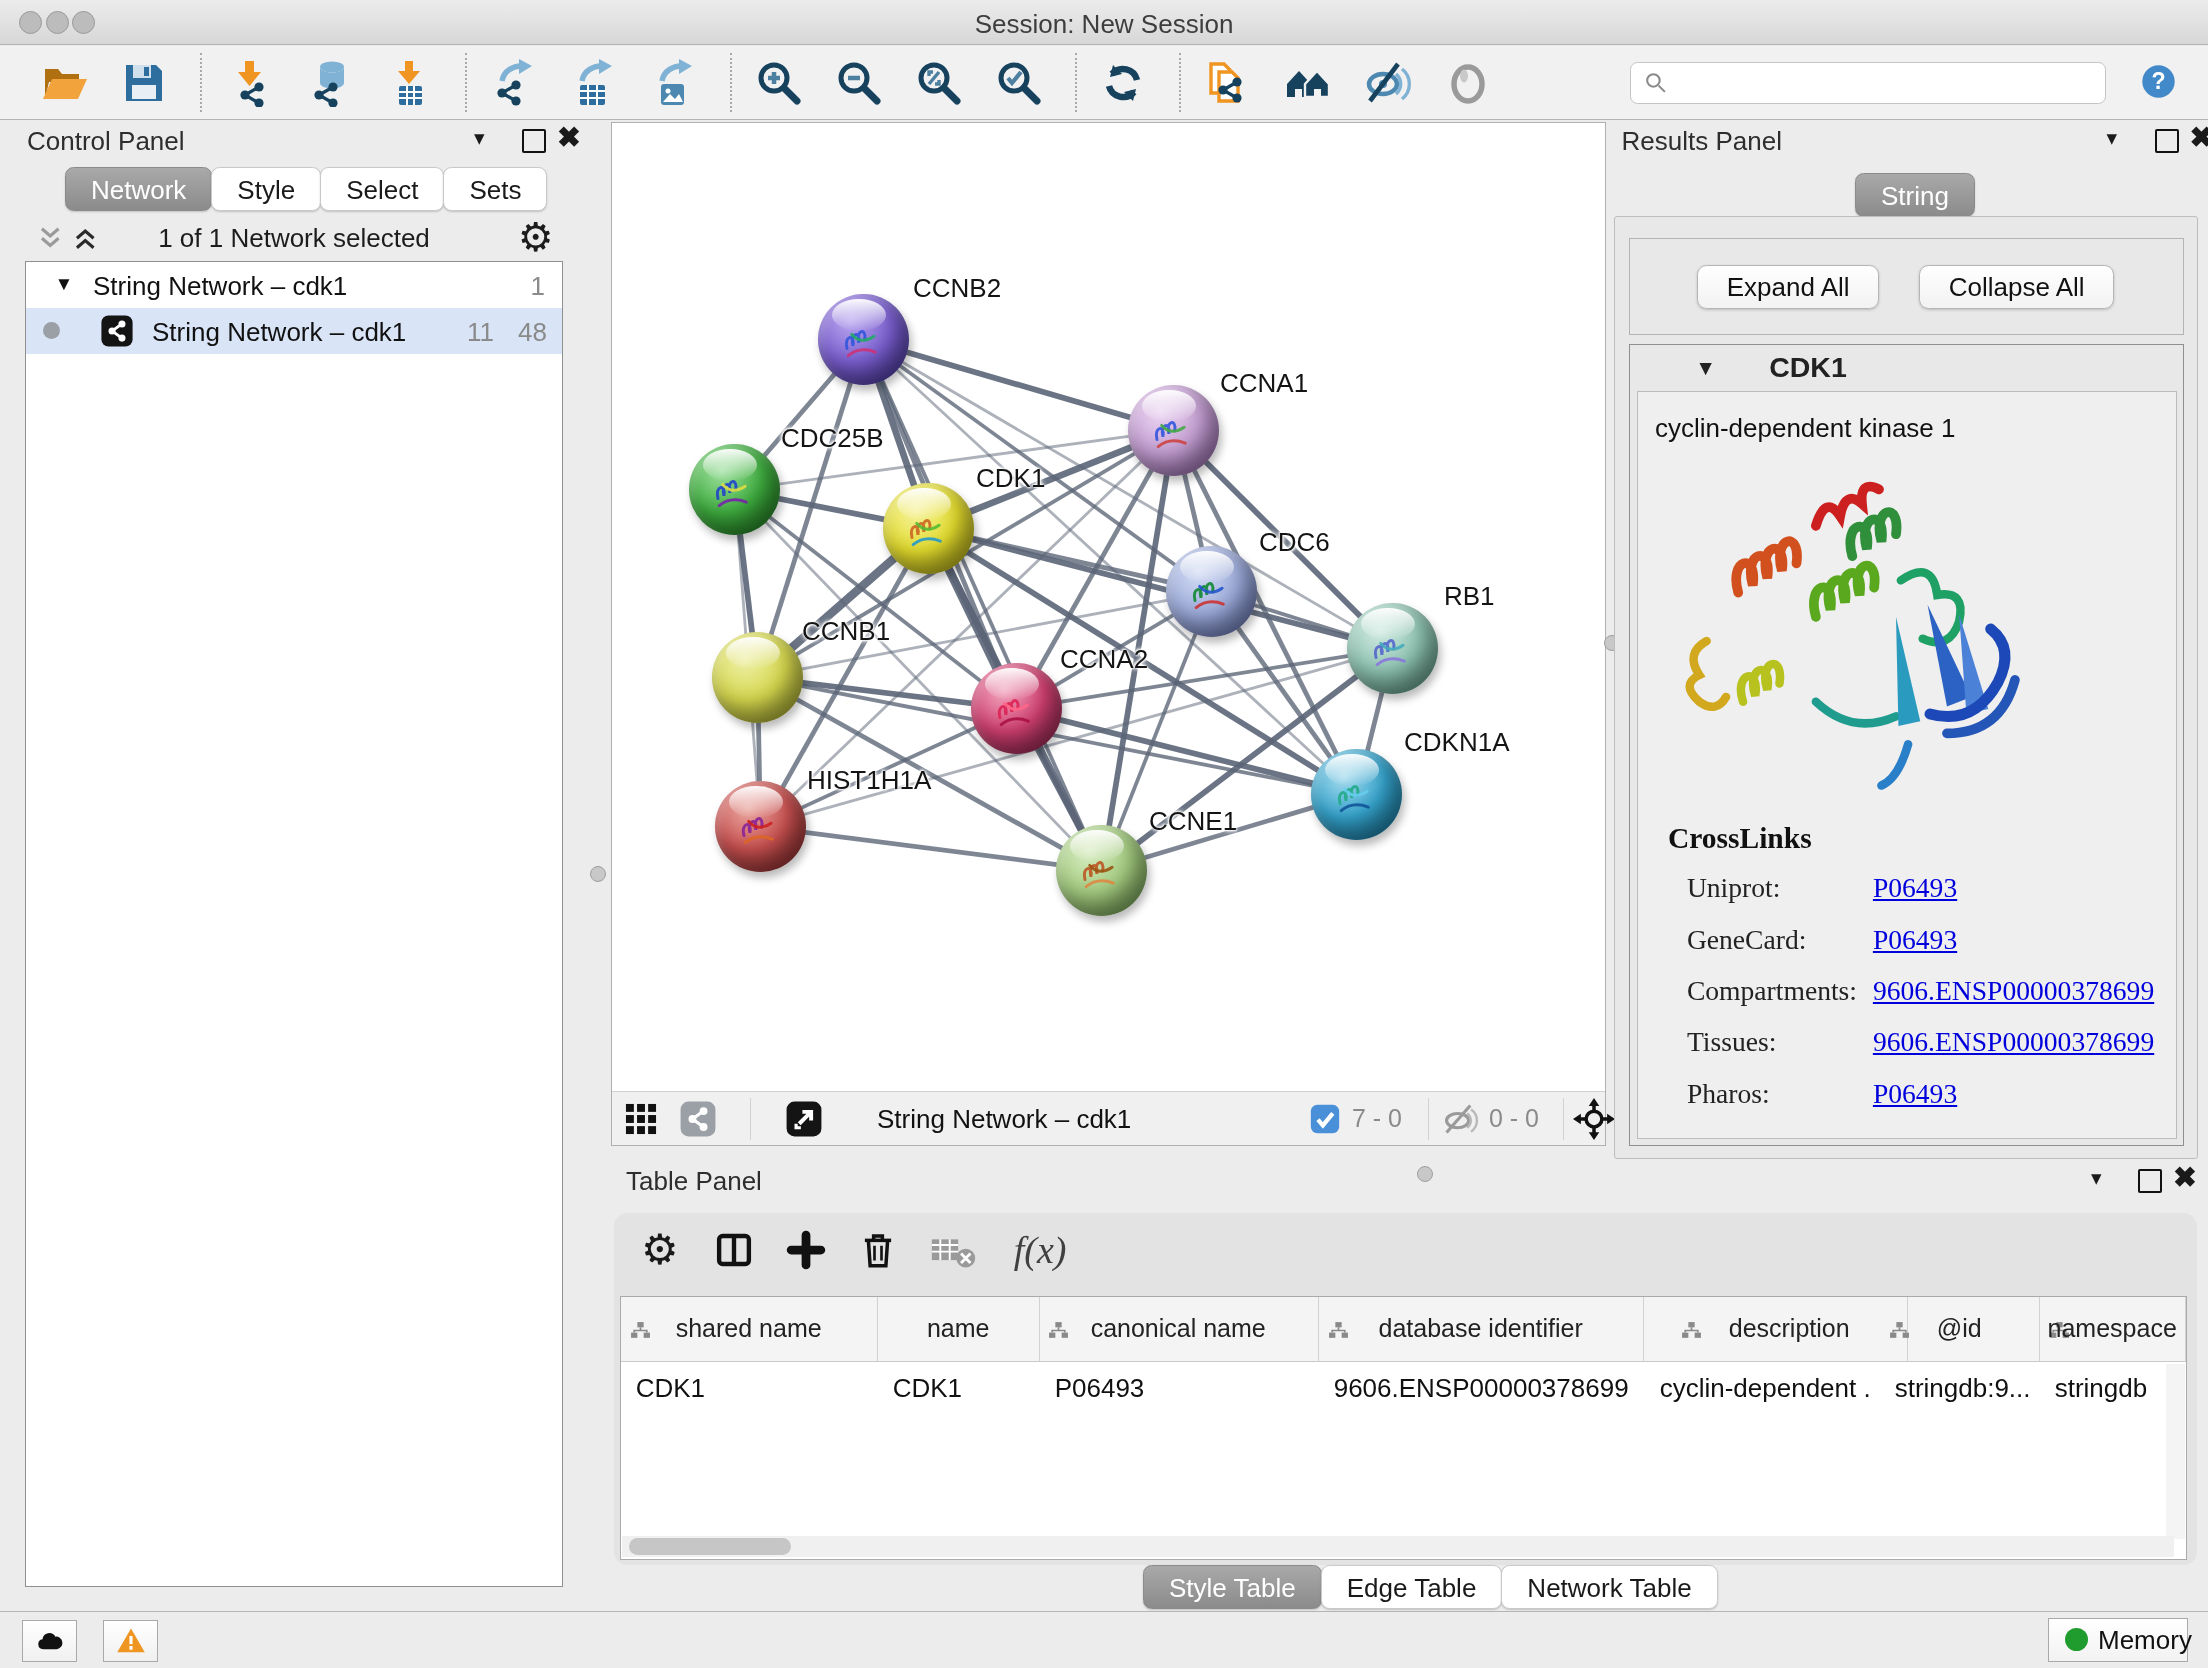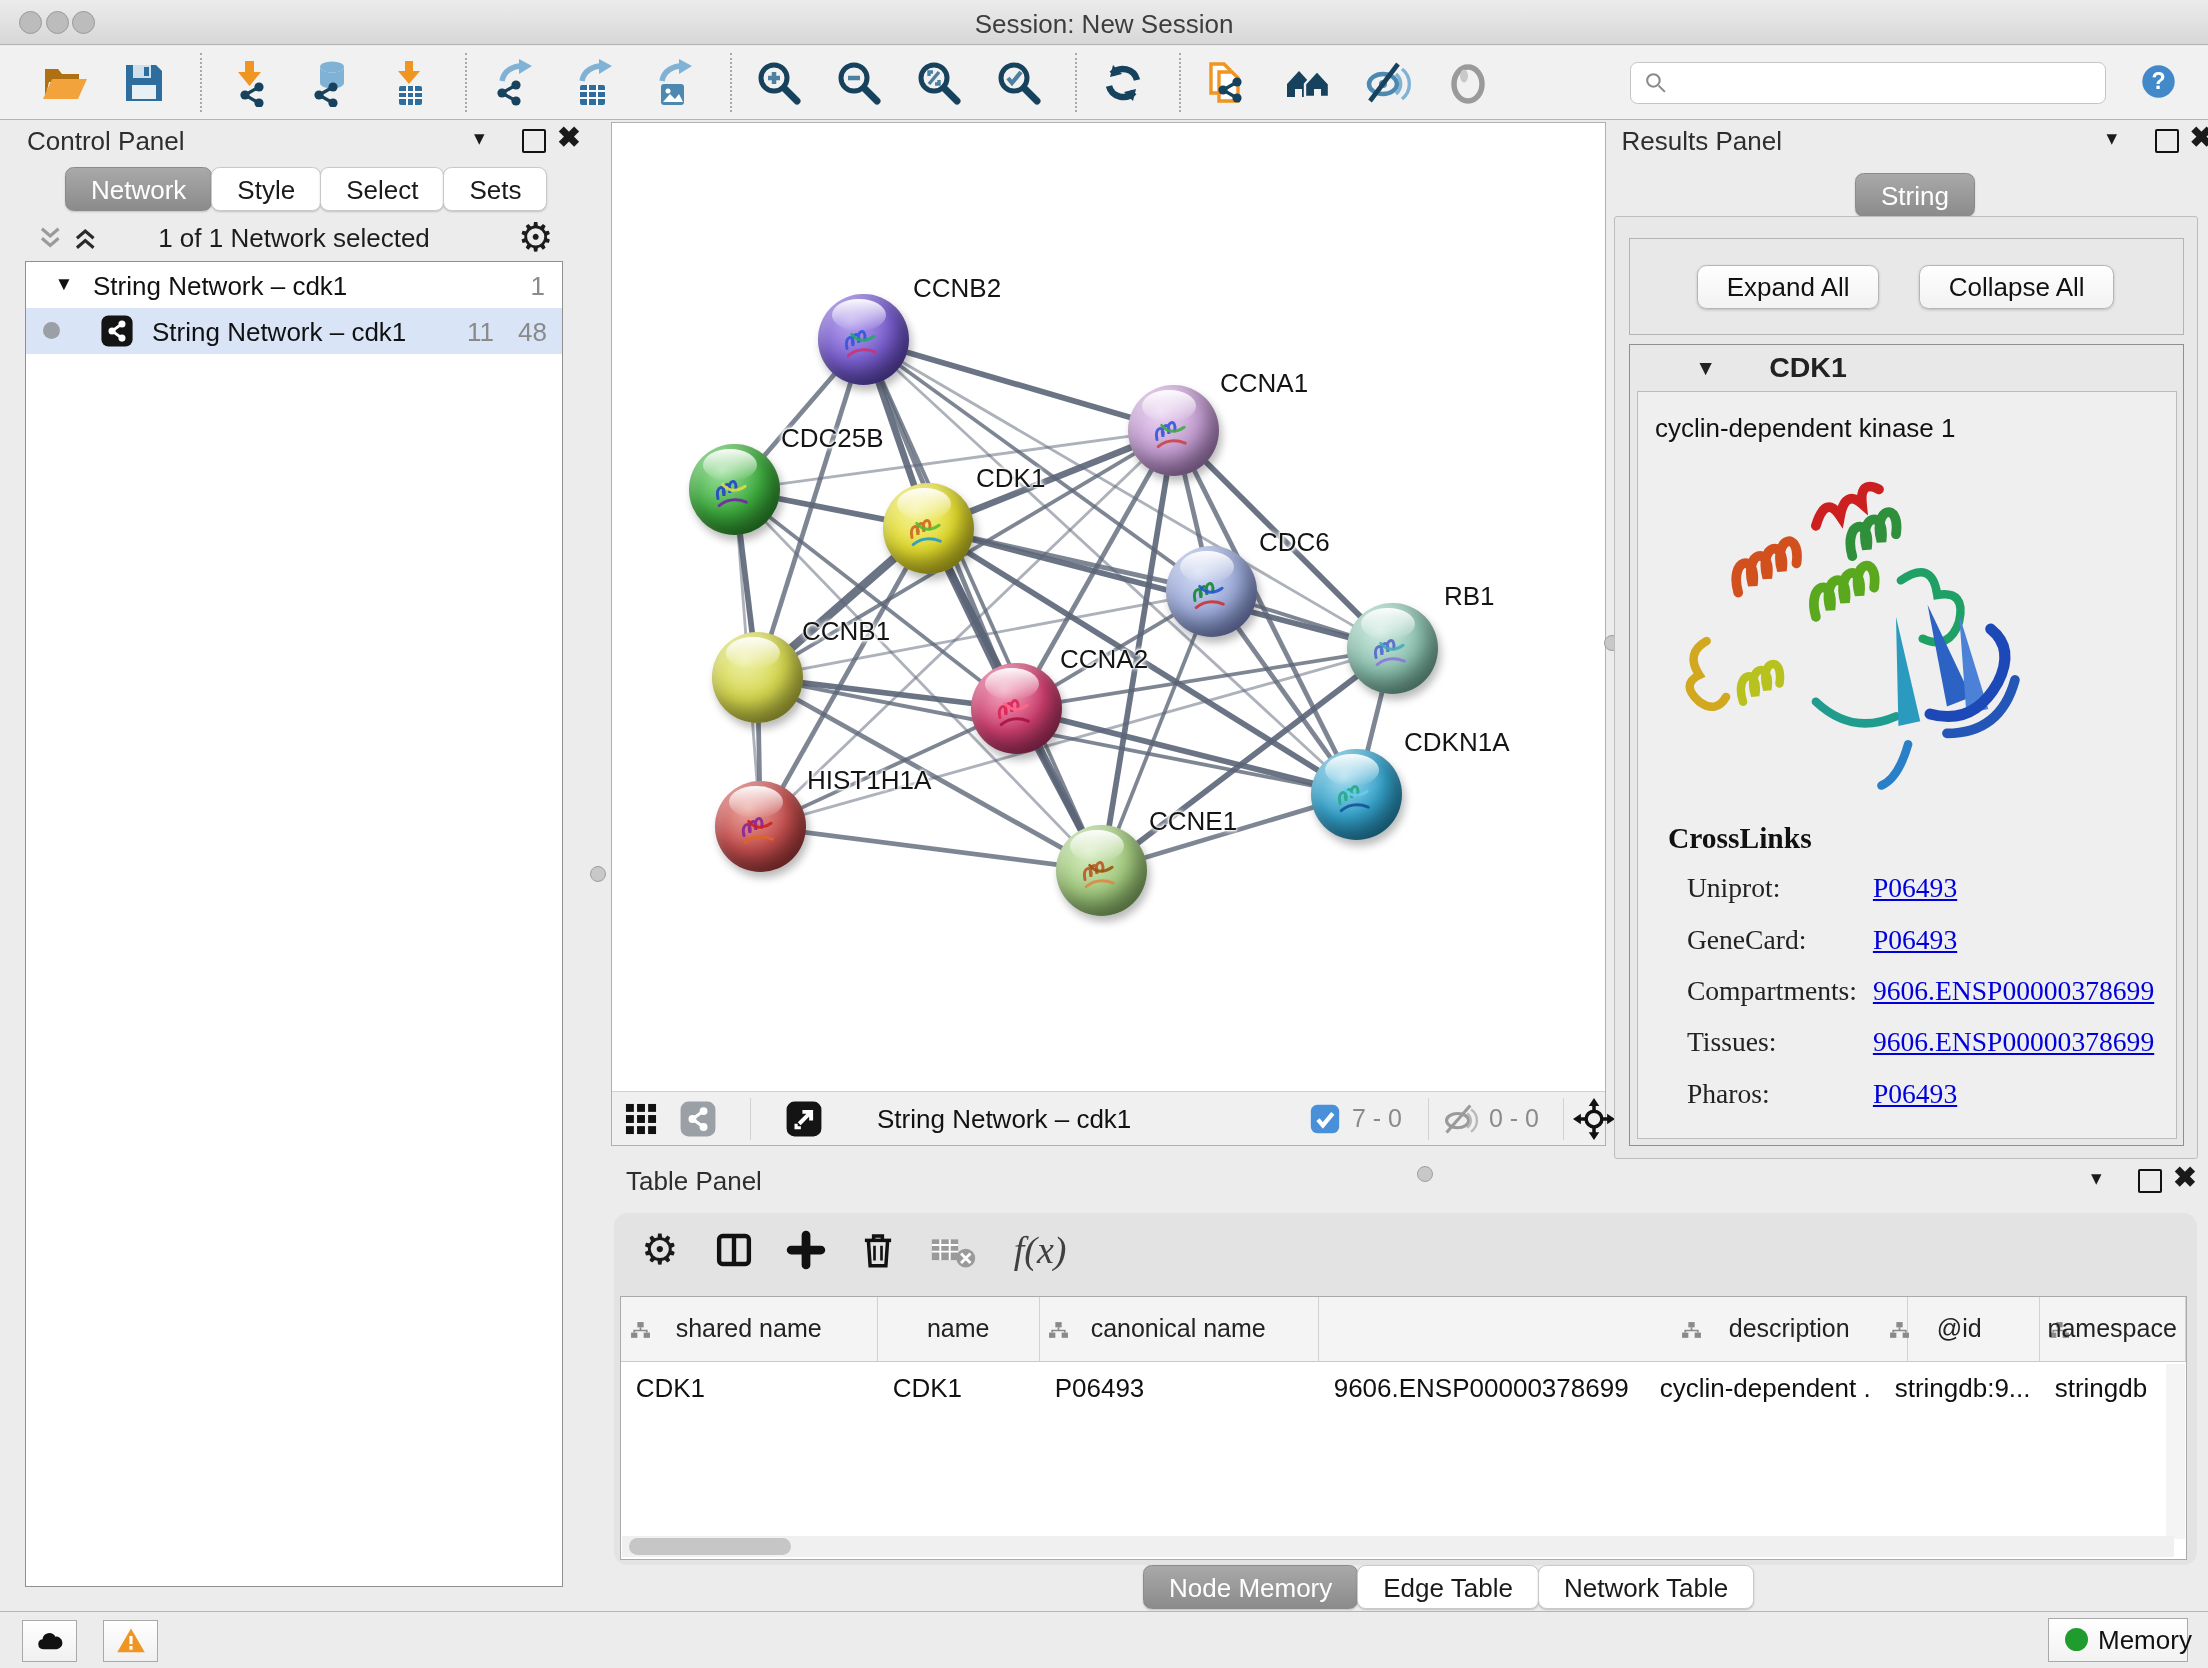--- a/index.html
+++ b/index.html
@@ -648,20 +648,29 @@
           </div>
           <div class="th" style="left: 418px; width: 280px;">
             <svg class="hicon" viewBox="0 0 20 20">
  <rect x="7" y="2" width="6" height="5" fill="#8a8a8a"></rect>
               <rect x="1" y="12" width="6" height="5" fill="#8a8a8a"></rect>
  <rect x="13" y="12" width="6" height="5" fill="#8a8a8a"></rect>
               <path d="M10 7v3M4 12v-2h12v2" stroke="#8a8a8a" stroke-width="1.6" fill="none"></path>
             </svg>
             <span class="hl">canonical name</span>
           </div>
+          <div class="th" style="left: 698px; width: 325px;">
+            <svg class="hicon" viewBox="0 0 20 20">
+ <rect x="7" y="2" width="6" height="5" fill="#8a8a8a"></rect>
+              <rect x="1" y="12" width="6" height="5" fill="#8a8a8a"></rect>
+ <rect x="13" y="12" width="6" height="5" fill="#8a8a8a"></rect>
+              <path d="M10 7v3M4 12v-2h12v2" stroke="#8a8a8a" stroke-width="1.6" fill="none"></path>
+            </svg>
+            <span class="hl">database identifier</span>
+          </div>
           <div class="th" style="left: 1051px; width: 236px;">
             <svg class="hicon" viewBox="0 0 20 20">
  <rect x="7" y="2" width="6" height="5" fill="#8a8a8a"></rect>
               <rect x="1" y="12" width="6" height="5" fill="#8a8a8a"></rect>
  <rect x="13" y="12" width="6" height="5" fill="#8a8a8a"></rect>
               <path d="M10 7v3M4 12v-2h12v2" stroke="#8a8a8a" stroke-width="1.6" fill="none"></path>
             </svg>
             <span class="hl">description</span>
           </div>
           <div class="th" style="left: 1259px; width: 160px;">
@@ -693,21 +702,21 @@
             <div class="td" style="left: 1274px; width: 137px;">stringdb:9...</div>
             <div class="td" style="left: 1434px; width: 124px;">stringdb</div>
           </div>
         </div>
       <div class="vscroll"></div>
       <div class="hscroll">
         <div class="hthumb"></div>
       </div>
     </div>
   </div>
-  <div class="bottom-tabs" id="bottom-tabs"><div class="tab active">Node Memory</div><div class="tab">Edge Table</div><div class="tab">Network Table</div></div>
+  <div class="bottom-tabs" id="bottom-tabs"><div class="tab active">Style Table</div><div class="tab">Edge Table</div><div class="tab">Network Table</div></div>
 
   <div class="statusbar">
     <button class="sbtn" style="left:22px;">
       <svg viewBox="0 0 48 48">
         <path fill="#111" d="M13 37a8 8 0 0 1-1-15.9A11 11 0 0 1 32.6 17 8.5 8.5 0 0 1 35 37z"></path>
       </svg>
     </button>
     <button class="sbtn" style="left:103px;">
       <svg viewBox="0 0 48 48">
         <path d="M24 4L46 42H2z" fill="#ef9522"></path>

